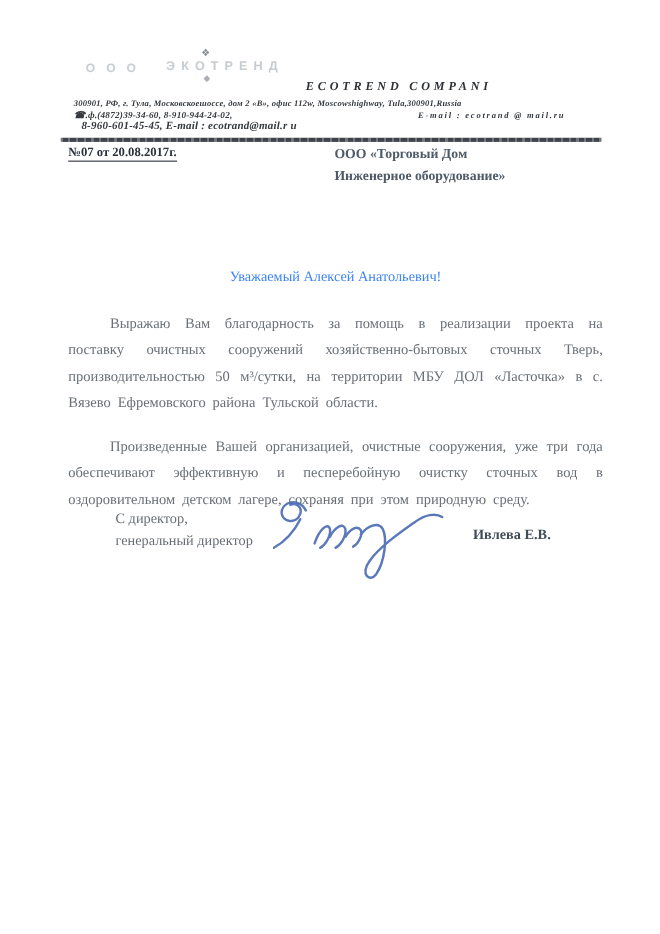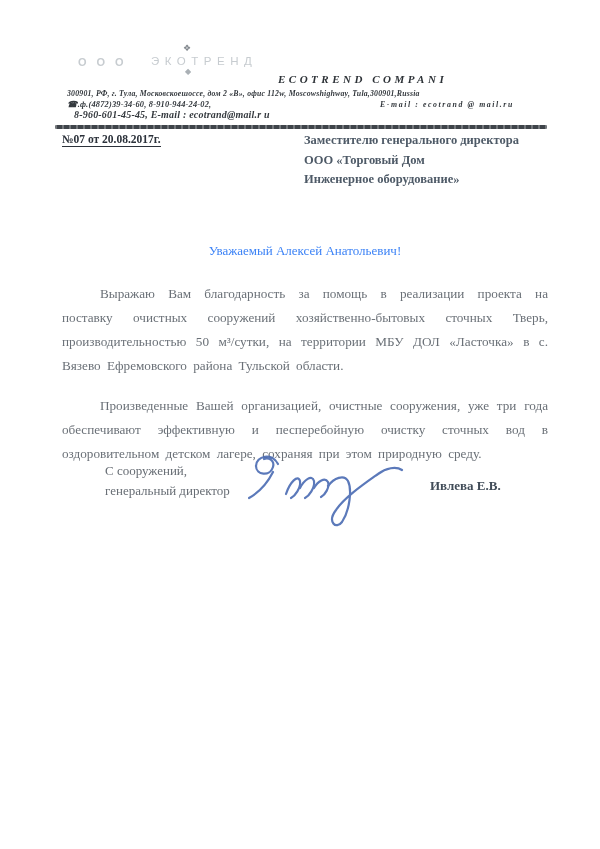--- a/index.html
+++ b/index.html
@@ -7,21 +7,21 @@
     position:relative;width:600px;height:849px;background:#ffffff;overflow:hidden;
     font-family:"Liberation Serif", serif;
   }
   
   .logo-ooo{
     position:absolute;left:78px;top:56px;font-family:"Liberation Sans",sans-serif;
     font-size:11px;font-weight:bold;letter-spacing:10px;color:#c7ccd0;
   }
   .logo-name{
     position:absolute;left:151px;top:55px;font-family:"Liberation Sans",sans-serif;
-    font-size:11.5px;font-weight:normal;letter-spacing:5.5px;color:#c7ccd0;
+    font-size:11.5px;font-weight:bold;letter-spacing:5.5px;color:#c7ccd0;
   }
   .logo-mark-top{position:absolute;left:183px;top:43px;font-size:9px;color:#82888e;}
   .logo-mark-bottom{position:absolute;left:185px;top:67px;font-size:8px;color:#aab0b5;}
   .company-name{
     position:absolute;left:278px;top:73px;font-size:11px;font-weight:bold;font-style:italic;
     letter-spacing:3.5px;color:#2d3237;white-space:nowrap;
   }
   .hdr-line{
     position:absolute;font-size:7.8px;font-weight:bold;font-style:italic;color:#34393e;
     white-space:nowrap;letter-spacing:0.2px;
@@ -75,34 +75,33 @@
   <div class="company-name">ECOTREND COMPANI</div>
   <div class="hdr-line hdr-address">300901, РФ, г. Тула, Московскоешоссе, дом 2 «В», офис 112w, Moscowshighway, Tula,300901,Russia</div>
   <div class="hdr-line hdr-phone1">☎.ф.(4872)39-34-60, 8-910-944-24-02,</div>
   <div class="hdr-line hdr-email-right">E-mail : ecotrand @ mail.ru</div>
   <div class="hdr-line hdr-phone2">8-960-601-45-45, E-mail : ecotrand@mail.r u</div>
   <div class="hdr-rule"></div>
 
   <div class="ref-number">№07 от 20.08.2017г.</div>
 
   <div class="recipient">
-    <div>Заместителю генерального директора</div>
     <div>ООО «Торговый Дом</div>
     <div>Инженерное оборудование»</div>
   </div>
 
   <div class="salutation">Уважаемый Алексей Анатольевич!</div>
 
   <div class="letter-body">
     <p>Выражаю Вам благодарность за помощь в реализации проекта на поставку очистных сооружений хозяйственно-бытовых сточных Тверь, производительностью 50 м³/сутки, на территории МБУ ДОЛ «Ласточка» в с. Вязево Ефремовского района Тульской области.</p>
     <p>Произведенные Вашей организацией, очистные сооружения, уже три года обеспечивают эффективную и песперебойную очистку сточных вод в оздоровительном детском лагере, сохраняя при этом природную среду.</p>
   </div>
 
   <div class="closing">
-    <div>С сооружений,</div>
+    <div>С директор,</div>
     <div>генеральный директор</div>
   </div>
 
   <svg class="sig-svg" viewBox="0 0 170 90">
     <g fill="none" stroke="#4a6bb3" stroke-width="2.2" stroke-linecap="round" opacity="0.9">
       <path d="M30,18 C24,6 8,10 8,20 C8,29 22,31 25,21 C27,14 20,11 16,13" stroke="#4a6bb3"></path>
       <path d="M25,26 C18,40 8,48 1,52" stroke="#4a6bb3"></path>
       <path d="M38,48 C42,36 50,28 52,35 C53,42 47,50 43,52" stroke="#4a6bb3"></path>
       <path d="M52,42 C56,34 64,28 66,35 C67,42 61,50 57,52" stroke="#4a6bb3"></path>
       <path d="M66,42 C70,35 77,31 80,36 C82,41 77,49 73,51" stroke="#4a6bb3"></path>

